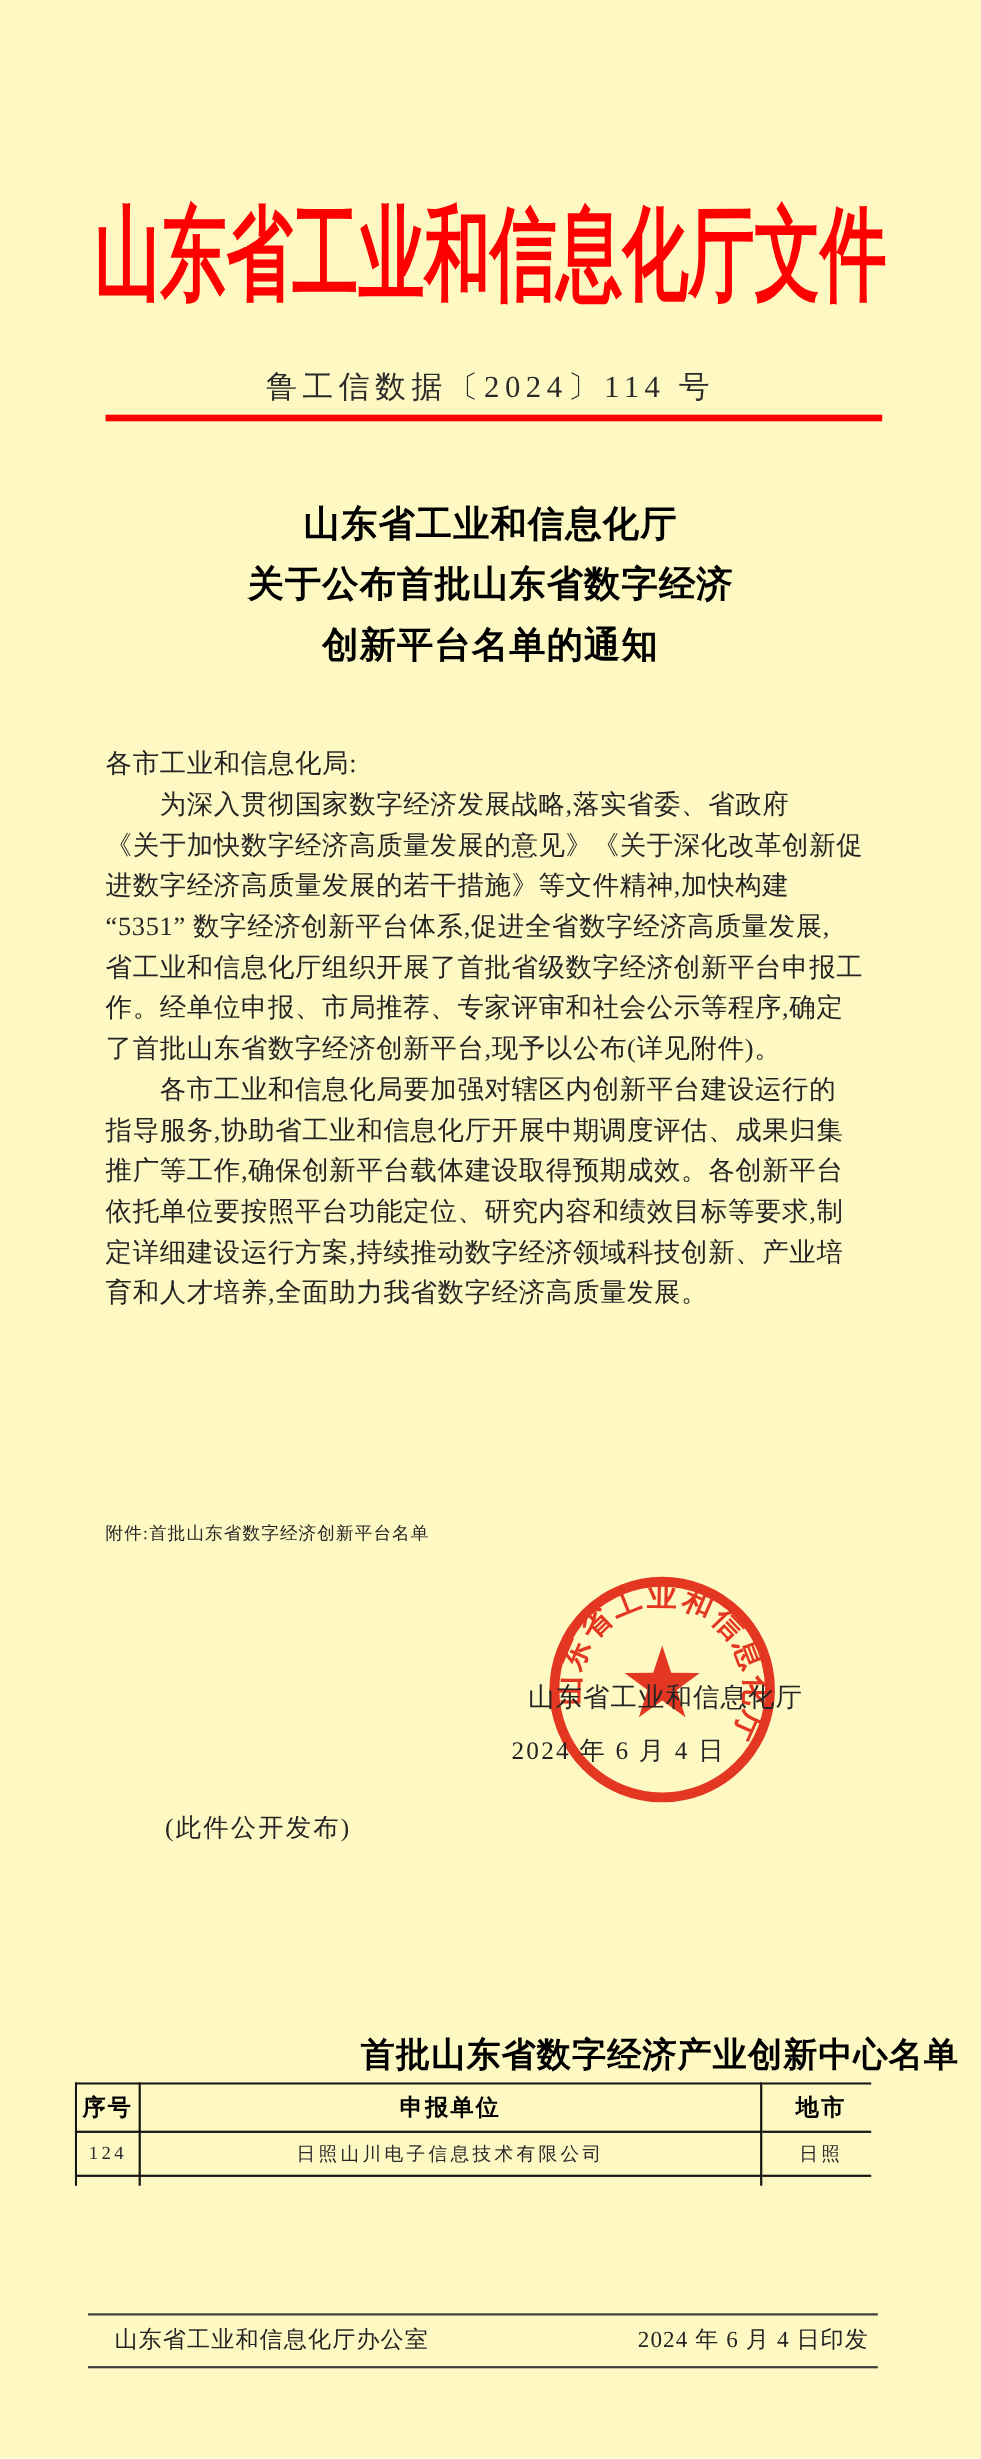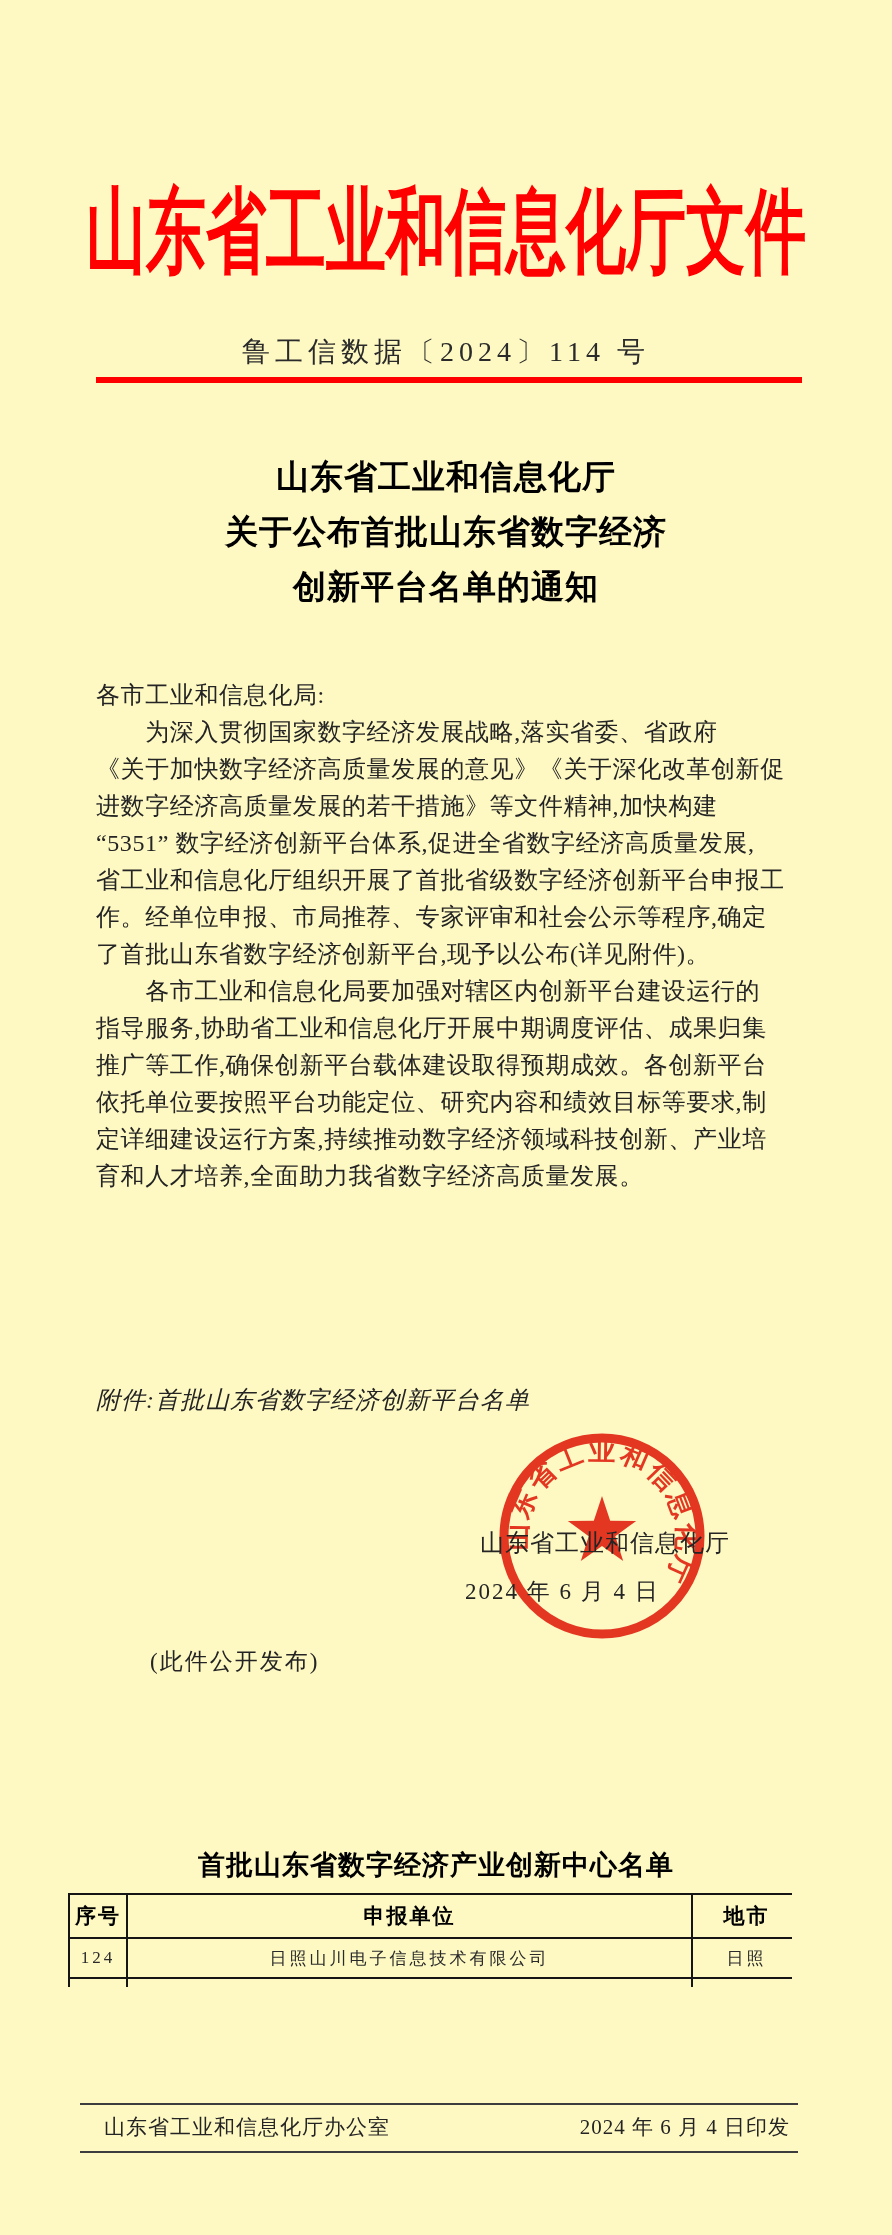--- a/index.html
+++ b/index.html
@@ -46,21 +46,21 @@
 
   
   .body-text{
     top:677px;left:96px;width:714px;
     font-size:24px;line-height:37px;
     letter-spacing:0.6px;color:#242424;
     white-space:pre-line;
   }
   .attachment-note{
     top:1384px;left:96px;width:714px;
-    font-size:24px;letter-spacing:1px;color:#242424;font-style:italic;
+    font-size:16px;letter-spacing:1px;color:#242424;
   }
 
   
   .seal{
     top:1426px;left:492px;width:220px;height:220px;
     mix-blend-mode:multiply;opacity:0.93;
   }
   .signer{
     top:1527px;left:465px;width:280px;
     text-align:center;font-size:24px;color:#242424;
@@ -73,23 +73,23 @@
   }
   .public-note{
     top:1646px;left:150px;
     font-size:23px;letter-spacing:2px;color:#242424;
     white-space:nowrap;
   }
 
   
   .list-title{
     top:1847px;left:0;width:872px;
-    text-align:center;
+    text-align:right;
     font-family:"Liberation Sans","DejaVu Sans",sans-serif;
-    font-size:27px;font-weight:bold;color:#000;
+    font-size:31px;font-weight:bold;color:#000;
     letter-spacing:1px;white-space:nowrap;
   }
   .table-wrap{
     top:1893px;left:68px;width:724px;height:94px;
     overflow:hidden;
   }
   table.att{
     border-collapse:collapse;table-layout:fixed;
     width:720px;
   }

